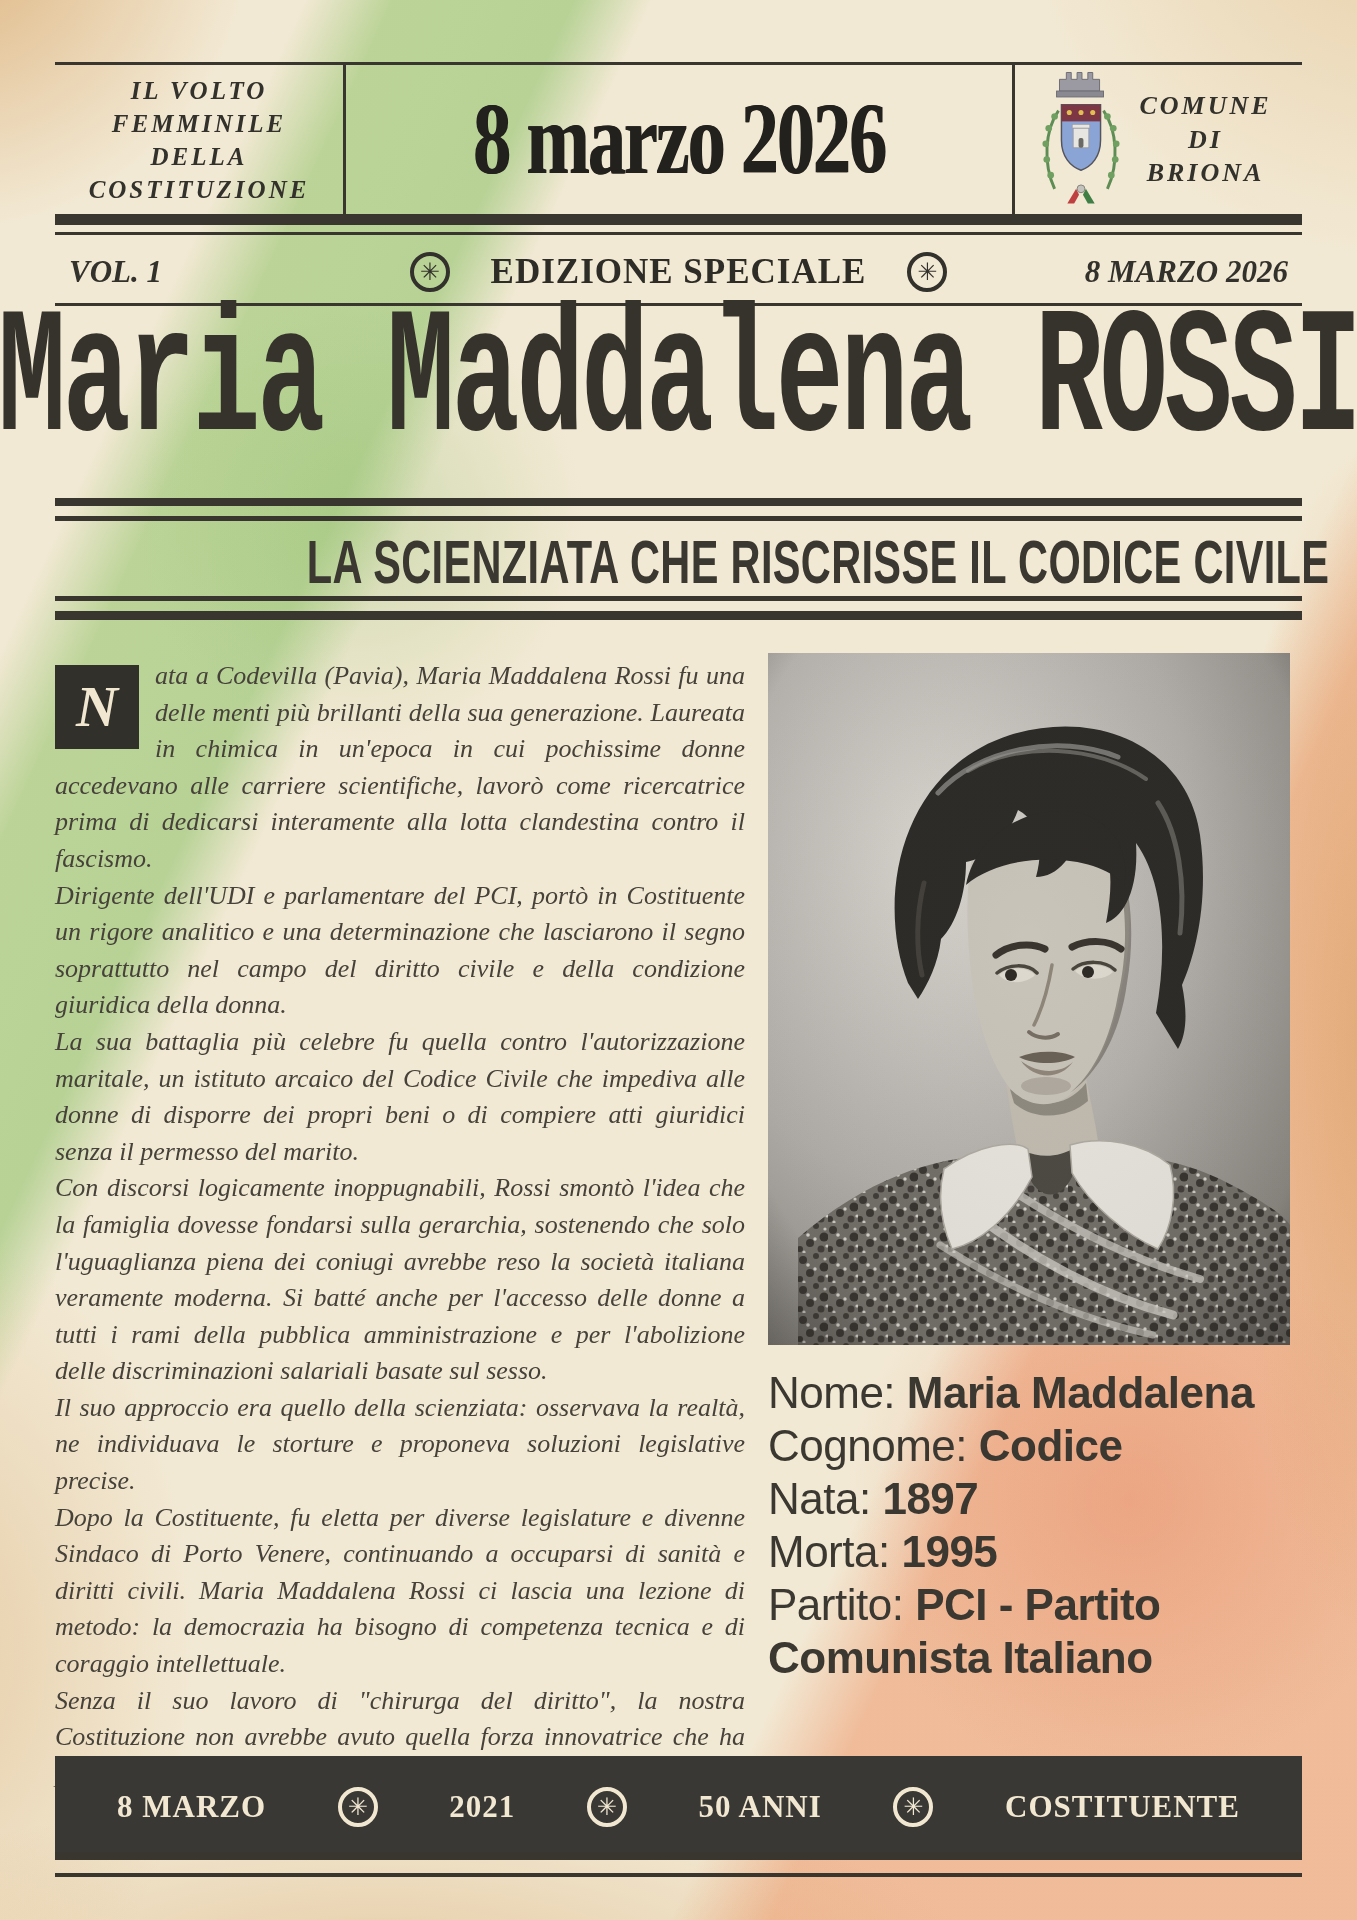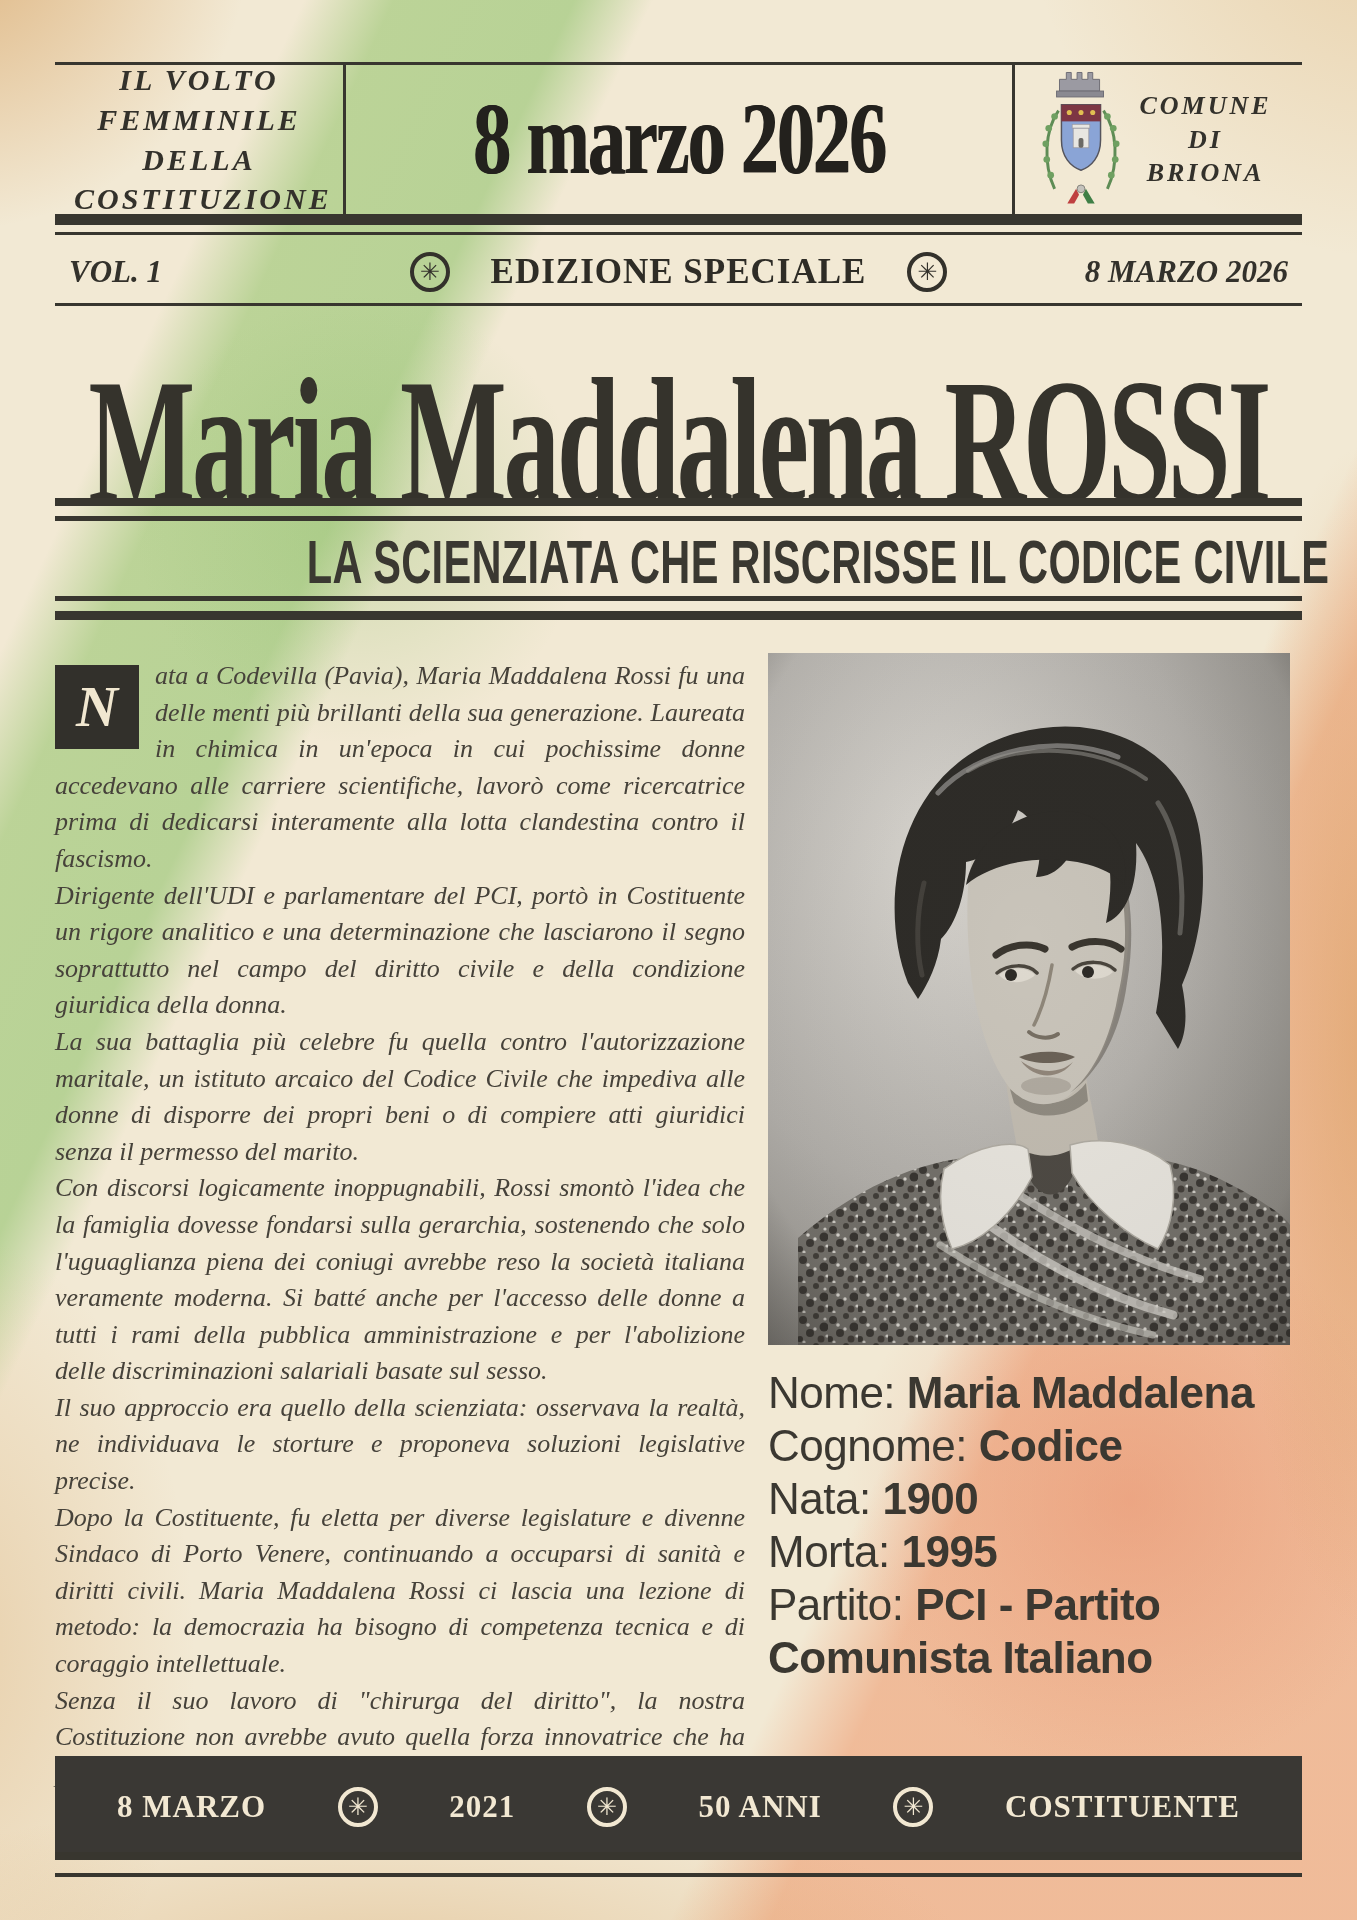--- a/index.html
+++ b/index.html
@@ -22,35 +22,35 @@
         rgba(154,198,114,0) 29%,
         rgba(238,150,105,0) 69.5%,
         rgba(238,150,105,0.55) 74%,
         rgba(238,150,105,0.55) 100%);
   }
   .rule{position:absolute;left:55px;width:1247px;background:#38362f;}
   
   .masthead{position:absolute;left:55px;top:65px;width:1247px;height:149px;display:flex;}
   .mh-cell{height:100%;display:flex;align-items:center;justify-content:center;}
   .mh-left{width:288px;border-right:3px solid #38362f;}
-  .kicker{font-style:italic;font-weight:bold;font-size:30px;letter-spacing:3px;line-height:1.32;text-align:center;color:#33312b;width:250px;}
+  .kicker{font-style:italic;font-weight:bold;font-size:25px;letter-spacing:3px;line-height:1.32;text-align:center;color:#33312b;width:250px;}
   .mh-center{flex:1;border-right:3px solid #38362f;}
   .blackletter{font-weight:bold;font-size:80px;letter-spacing:-2px;color:#23211d;transform:scale(0.95,1.28);white-space:nowrap;
     text-shadow:1px 0 0 #23211d;}
   .mh-right{width:287px;gap:6px;}
   .comune{font-style:italic;font-weight:bold;font-size:26px;letter-spacing:3px;line-height:1.3;text-align:center;color:#33312b;width:150px;}
   
   .edition{position:absolute;left:55px;top:246px;width:1247px;height:52px;display:flex;align-items:center;justify-content:space-between;padding:0 14px;box-sizing:border-box;}
   .ed-left,.ed-right{font-style:italic;font-weight:bold;font-size:31px;color:#33312b;width:300px;}
   .ed-right{text-align:right;}
   .ed-center{font-weight:bold;font-size:35px;letter-spacing:1px;color:#2e2c26;text-align:right;}
   .ast{width:40px;height:40px;border:4px solid #33312b;border-radius:50%;display:flex;align-items:center;justify-content:center;
        font-family:"DejaVu Sans",sans-serif;font-size:24px;font-weight:bold;color:#33312b;box-sizing:border-box;line-height:1;}
   
-  .headline-wrap{position:absolute;left:55px;top:326px;width:1247px;height:180px;display:flex;align-items:flex-end;justify-content:center;}
+  .headline-wrap{position:absolute;left:55px;top:318px;width:1247px;height:180px;display:flex;align-items:flex-start;justify-content:center;font-family:Liberation Mono, monospace;}
   .headline{font-weight:bold;font-size:113px;letter-spacing:-3px;white-space:nowrap;color:#35332c;transform:scale(1.0,1.58);}
   .subhead-wrap{position:absolute;left:55px;top:528px;width:1247px;height:66px;display:flex;align-items:center;justify-content:flex-start;}
   .subhead{font-family:"Liberation Sans",sans-serif;font-weight:bold;font-size:62px;white-space:nowrap;color:#3a3831;transform:scaleX(0.67);letter-spacing:0.5px;}
   
   .article{position:absolute;left:55px;top:658px;width:690px;text-align:justify;
     font-style:italic;font-size:26px;line-height:36.6px;color:#46423a;}
   .article p{margin:0;}
   .dropcap{float:left;width:84px;height:84px;margin:7px 16px 4px 0;background:#32302b;color:#f1e7d0;
     display:flex;align-items:center;justify-content:center;font-style:italic;font-weight:bold;font-size:58px;}
   
@@ -222,21 +222,21 @@
       <path d="M251,404 C268,397 293,397 307,404 C292,412 266,412 251,404 Z" fill="#6b6257"></path>
       <path d="M253,408 C270,421 292,421 305,409 C292,427 266,427 253,408 Z" fill="#91867a"></path>
       <ellipse cx="278" cy="433" rx="25" ry="9" fill="rgba(118,110,100,0.3)"></ellipse>
       <rect width="522" height="692" fill="url(#vig)"></rect>
     </svg>
   </div>
 
   <div class="profile">
     <div><span class="lbl">Nome:</span> <span class="val">Maria Maddalena</span></div>
     <div><span class="lbl">Cognome:</span> <span class="val">Codice</span></div>
-    <div><span class="lbl">Nata:</span> <span class="val">1900</span></div>
+    <div><span class="lbl">Nata:</span> <span class="val">1897</span></div>
     <div><span class="lbl">Morta:</span> <span class="val">1995</span></div>
     <div><span class="lbl">Partito:</span> <span class="val">PCI - Partito Comunista Italiano</span></div>
   </div>
 
   <div class="footbar">
     <span class="foot-item">8 MARZO</span>
     <span class="ast cream">✳</span>
     <span class="foot-item">2021</span>
     <span class="ast cream">✳</span>
     <span class="foot-item">50 ANNI</span>

